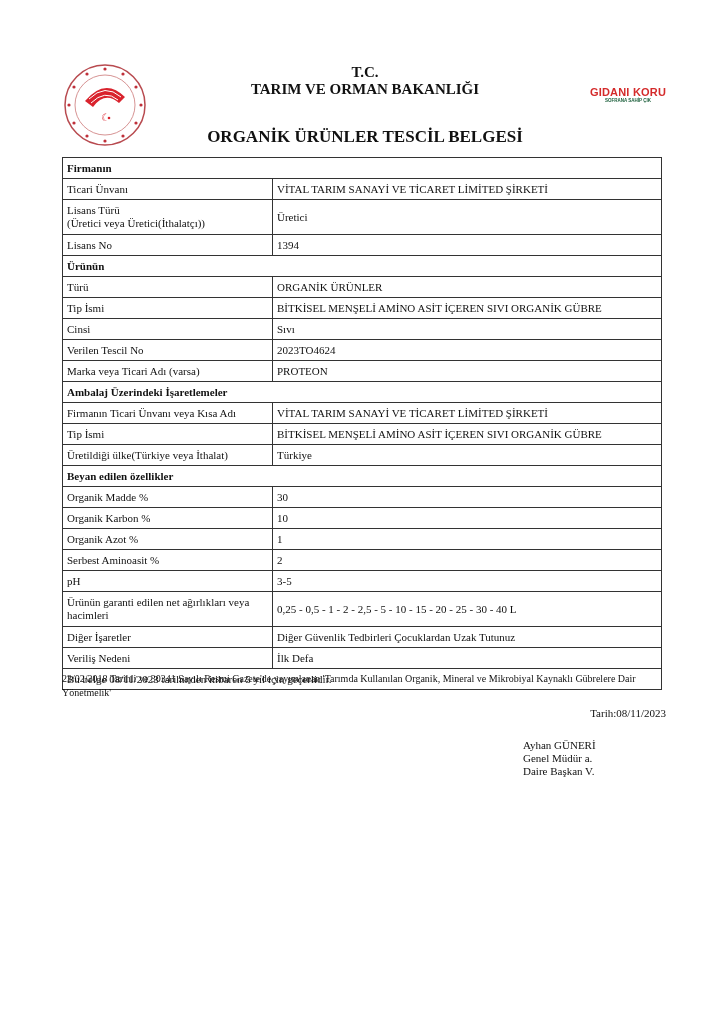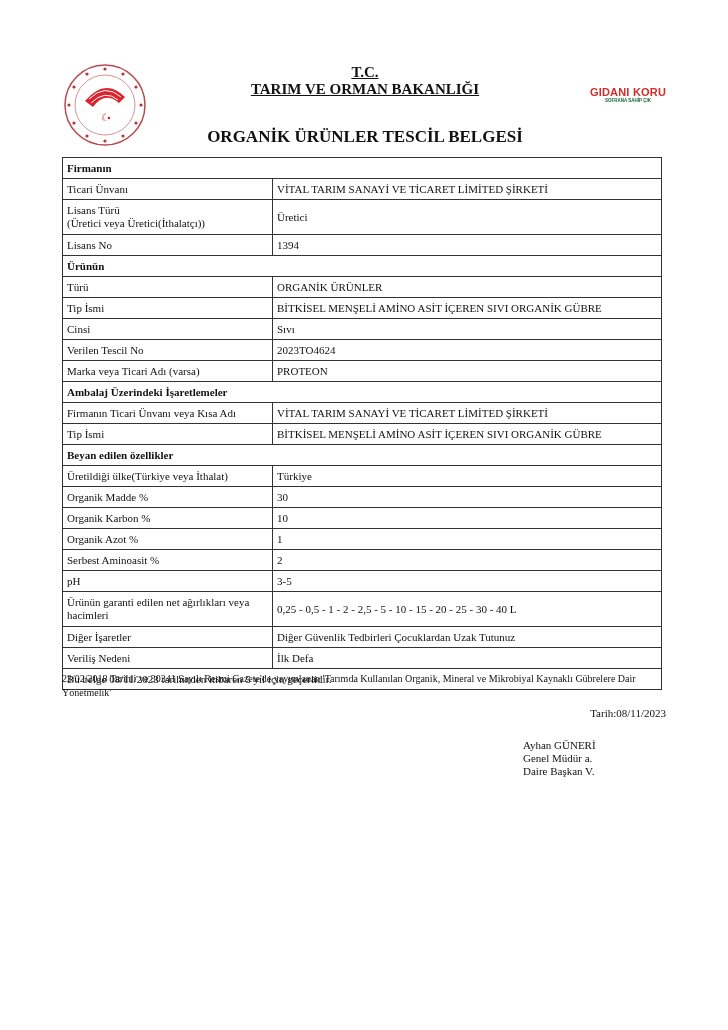--- a/index.html
+++ b/index.html
@@ -1,21 +1,21 @@
 <!DOCTYPE html>
 <html><head>
 <meta charset="utf-8">
 <style>
   html, body { margin:0; padding:0; background:#fff; }
   body { width:728px; height:1030px; position:relative; font-family:"Liberation Serif", serif; color:#111; overflow:hidden; }
   .logo { position:absolute; left:63px; top:63px; width:84px; height:84px; }
   .brand { position:absolute; left:588px; top:86px; width:80px; text-align:center; }
   .brand-name { font-family:"Liberation Sans", sans-serif; font-weight:bold; font-size:11px; color:#d42a2a; letter-spacing:0.2px; line-height:12px; }
   .brand-sub { font-family:"Liberation Sans", sans-serif; font-weight:bold; font-size:4.5px; color:#1a5e3a; line-height:6px; }
-  .header { position:absolute; left:200px; width:330px; top:64px; text-align:center; font-weight:bold;text-decoration:underline; }
+  .header { position:absolute; left:200px; width:330px; top:64px; text-align:center; font-weight:bold; }
   .header .l1 { font-size:15px; line-height:17px; }
   .header .l2 { font-size:15px; line-height:17px; }
   .header .l3 { font-size:13px; line-height:16px; }
   .doc-title { position:absolute; left:150px; width:430px; top:127px; text-align:center; font-weight:bold; font-size:17px; }
   table.cert { position:absolute; left:62px; top:157px; width:600px; border-collapse:collapse; font-size:11px; }
   table.cert td { border:1px solid #333; padding:2px 4px; height:16px; vertical-align:middle; line-height:13px; }
   table.cert td.k { width:201px; }
   table.cert td.sec { font-weight:bold; }
   table.cert tr.tall td { height:30px; }
   .reg { position:absolute; left:62px; top:672px; width:600px; font-size:10px; line-height:14px; }
@@ -110,26 +110,26 @@
       </tr>
     <tr>
         <td class="k">Firmanın Ticari Ünvanı veya Kısa Adı</td>
         <td>VİTAL TARIM SANAYİ VE TİCARET LİMİTED ŞİRKETİ</td>
       </tr>
     <tr>
         <td class="k">Tip İsmi</td>
         <td>BİTKİSEL MENŞELİ AMİNO ASİT İÇEREN SIVI ORGANİK GÜBRE</td>
       </tr>
     <tr>
-        <td class="sec" colspan="2">Beyan edilen özellikler</td>
+        <td class="k">Üretildiği ülke(Türkiye veya İthalat)</td>
+        <td>Türkiye</td>
       </tr>
 
     <tr>
-        <td class="k">Üretildiği ülke(Türkiye veya İthalat)</td>
-        <td>Türkiye</td>
+        <td class="sec" colspan="2">Beyan edilen özellikler</td>
       </tr>
     <tr>
         <td class="k">Organik Madde %</td>
         <td>30</td>
       </tr>
     <tr>
         <td class="k">Organik Karbon %</td>
         <td>10</td>
       </tr>
     <tr>

